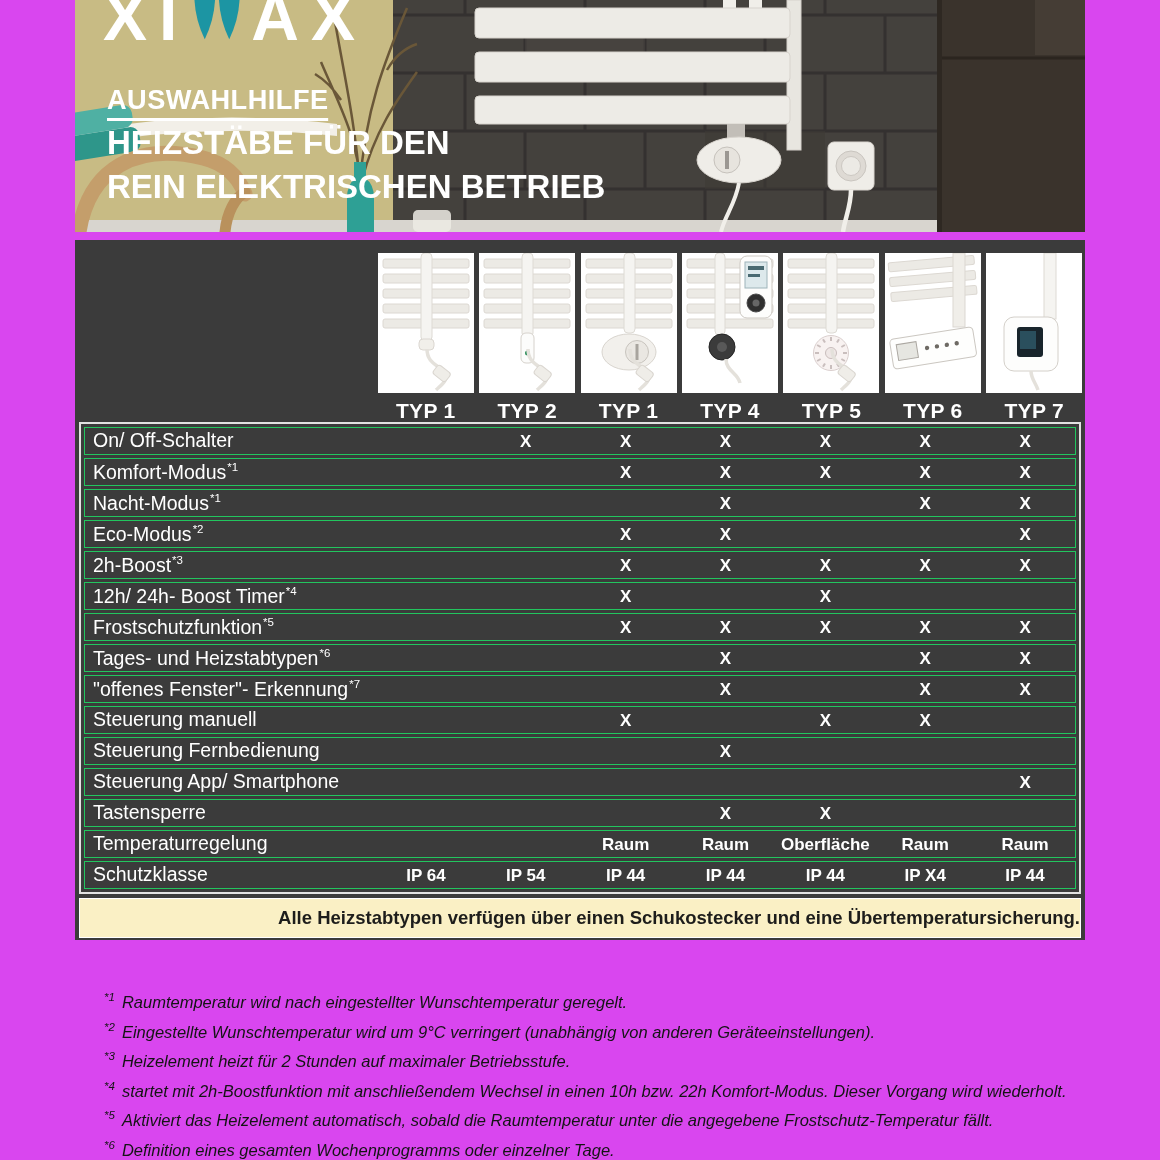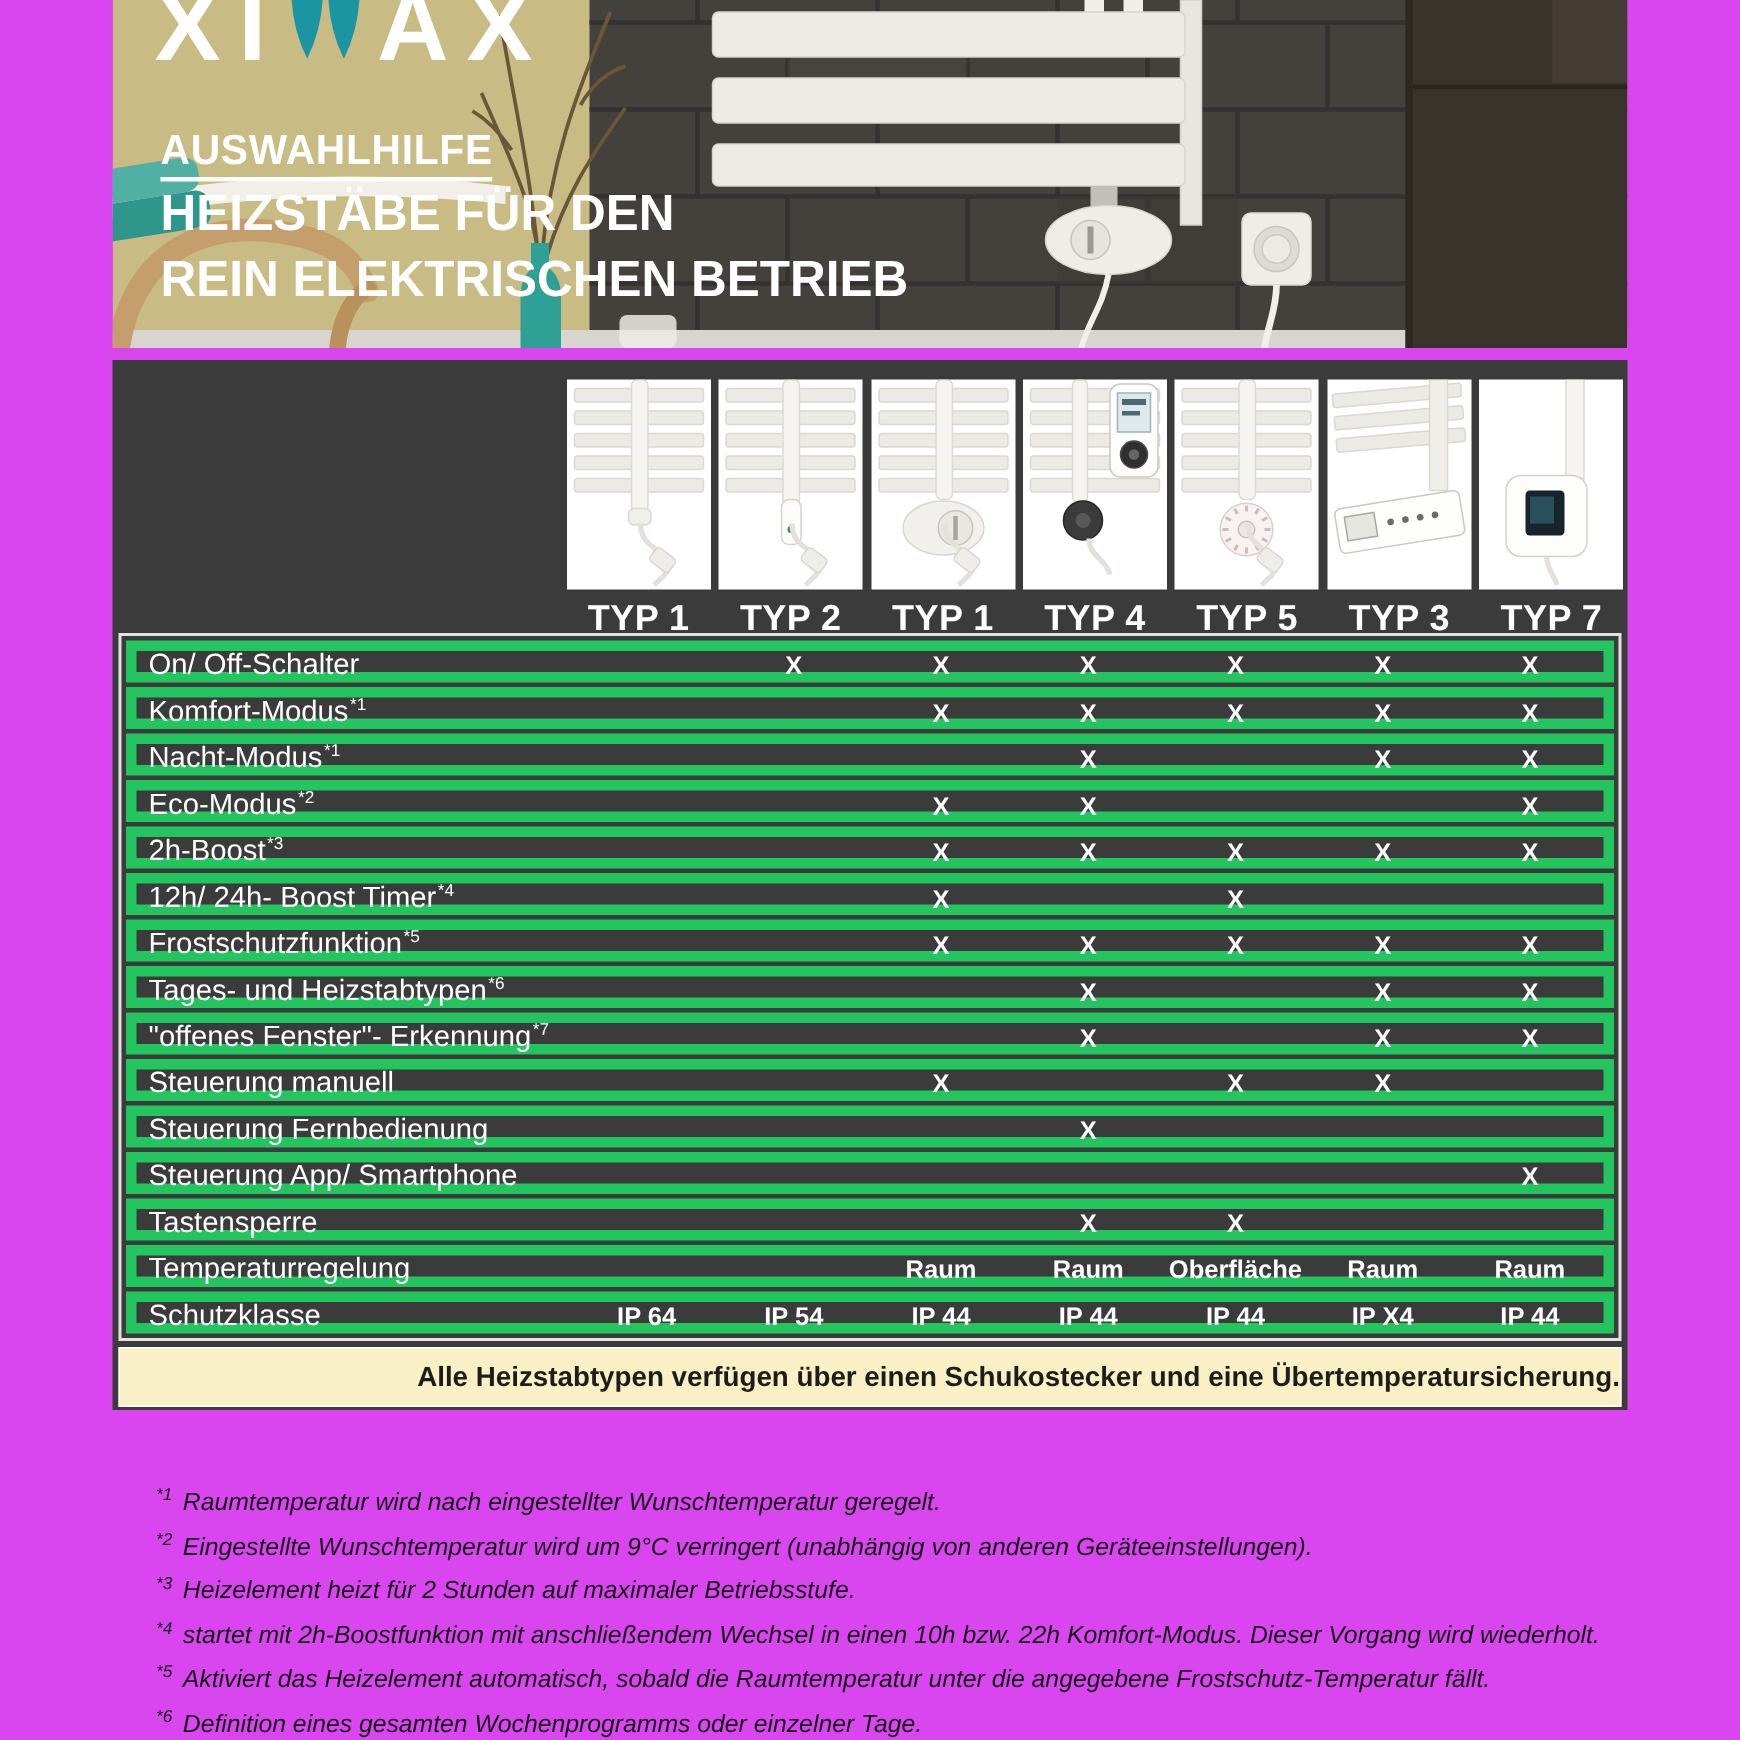--- a/index.html
+++ b/index.html
@@ -17,24 +17,24 @@
   .h-title{position:absolute;left:32px;color:#fff;font-weight:bold;font-size:34px;line-height:1;
            transform:scaleX(.97);transform-origin:left;white-space:nowrap;}
   .t1{top:125px;} .t2{top:169px;}
   
   .panel{position:absolute;left:75px;top:240px;width:1010px;height:700px;background:#3B3B3B;}
   .tiles{position:absolute;left:0;top:13px;width:100%;display:grid;
          grid-template-columns:300px repeat(7,1fr);}
   .tile-cell{text-align:center;}
   .tile{width:96px;height:140px;margin:0 auto;background:#fff;position:relative;overflow:hidden;}
   .tile svg{display:block;width:96px;height:140px;}
-  .tile-label{margin-top:6px;color:#fff;font-weight:bold;font-size:24px;letter-spacing:.3px;}
+  .tile-label{margin-top:6px;color:#fff;font-weight:bold;font-size:21px;letter-spacing:.3px;}
   .rows{position:absolute;left:4px;right:4px;top:182px;border:2px solid #E2E2E2;padding:3px;
         display:flex;flex-direction:column;gap:3px;background:#3B3B3B;}
-  .row{height:28px;box-sizing:border-box;border:7px solid #22c55e;background:#3B3B3B;
+  .row{height:28px;box-sizing:border-box;border:1px solid #22c55e;background:#3B3B3B;
        display:grid;grid-template-columns:291px repeat(7,1fr);align-items:center;}
   .row .label{padding-left:8px;color:#fff;font-size:19.5px;white-space:nowrap;line-height:1;}
   .row .label sup{font-size:11.5px;margin-left:1px;}
   .row .cell{text-align:center;color:#fff;font-weight:bold;font-size:17px;line-height:1;}
   .note{position:absolute;left:4px;right:4px;top:658px;height:38px;background:#FAF0C5;
         border:1px solid #fff;display:flex;align-items:center;justify-content:flex-end;
         color:#1D1D1B;font-weight:bold;font-size:18.5px;}
   
   .footnotes{position:absolute;left:92px;top:988px;width:1000px;color:#141414;
              font-style:italic;font-size:16.5px;margin-left:12px;}
@@ -246,21 +246,21 @@
               <g transform="rotate(-9 48 94)">
                 <rect x="6" y="80" width="84" height="30" rx="4" fill="#FEFEFD" stroke="#CBC7C1"></rect>
                 <rect x="12" y="86" width="20" height="16" fill="#E6E6E1" stroke="#ABA7A1"></rect>
                 <circle cx="42" cy="94" r="2.2" fill="#6E6A64"></circle>
                 <circle cx="52" cy="94" r="2.2" fill="#6E6A64"></circle>
                 <circle cx="62" cy="94" r="2.2" fill="#6E6A64"></circle>
                 <circle cx="72" cy="94" r="2.2" fill="#6E6A64"></circle>
               </g>
             </svg>
           </div>
-          <div class="tile-label">TYP 3</div>
+          <div class="tile-label">TYP 6</div>
         </div>
         <div class="tile-cell">
           <div class="tile">
             <svg viewBox="0 0 96 140">
               <rect x="58" y="0" width="12" height="66" fill="#F5F4F1" stroke="#DDDAD4"></rect>
               <rect x="18" y="64" width="54" height="54" rx="10" fill="#FDFDFC" stroke="#D4D0CA"></rect>
               <rect x="31" y="74" width="26" height="30" rx="3" fill="#18242B"></rect>
               <rect x="34" y="78" width="16" height="18" fill="#2A4F5D"></rect>
               <path d="M45,118 C45,126 50,130 52,137" stroke="#E4E1DB" stroke-width="3.5" fill="none"></path>
             </svg>

